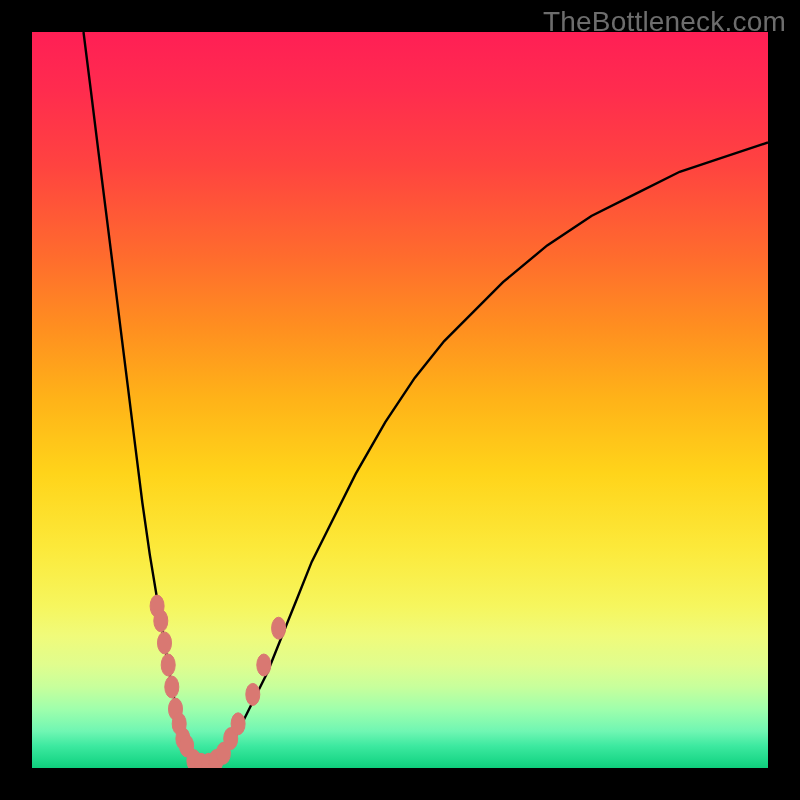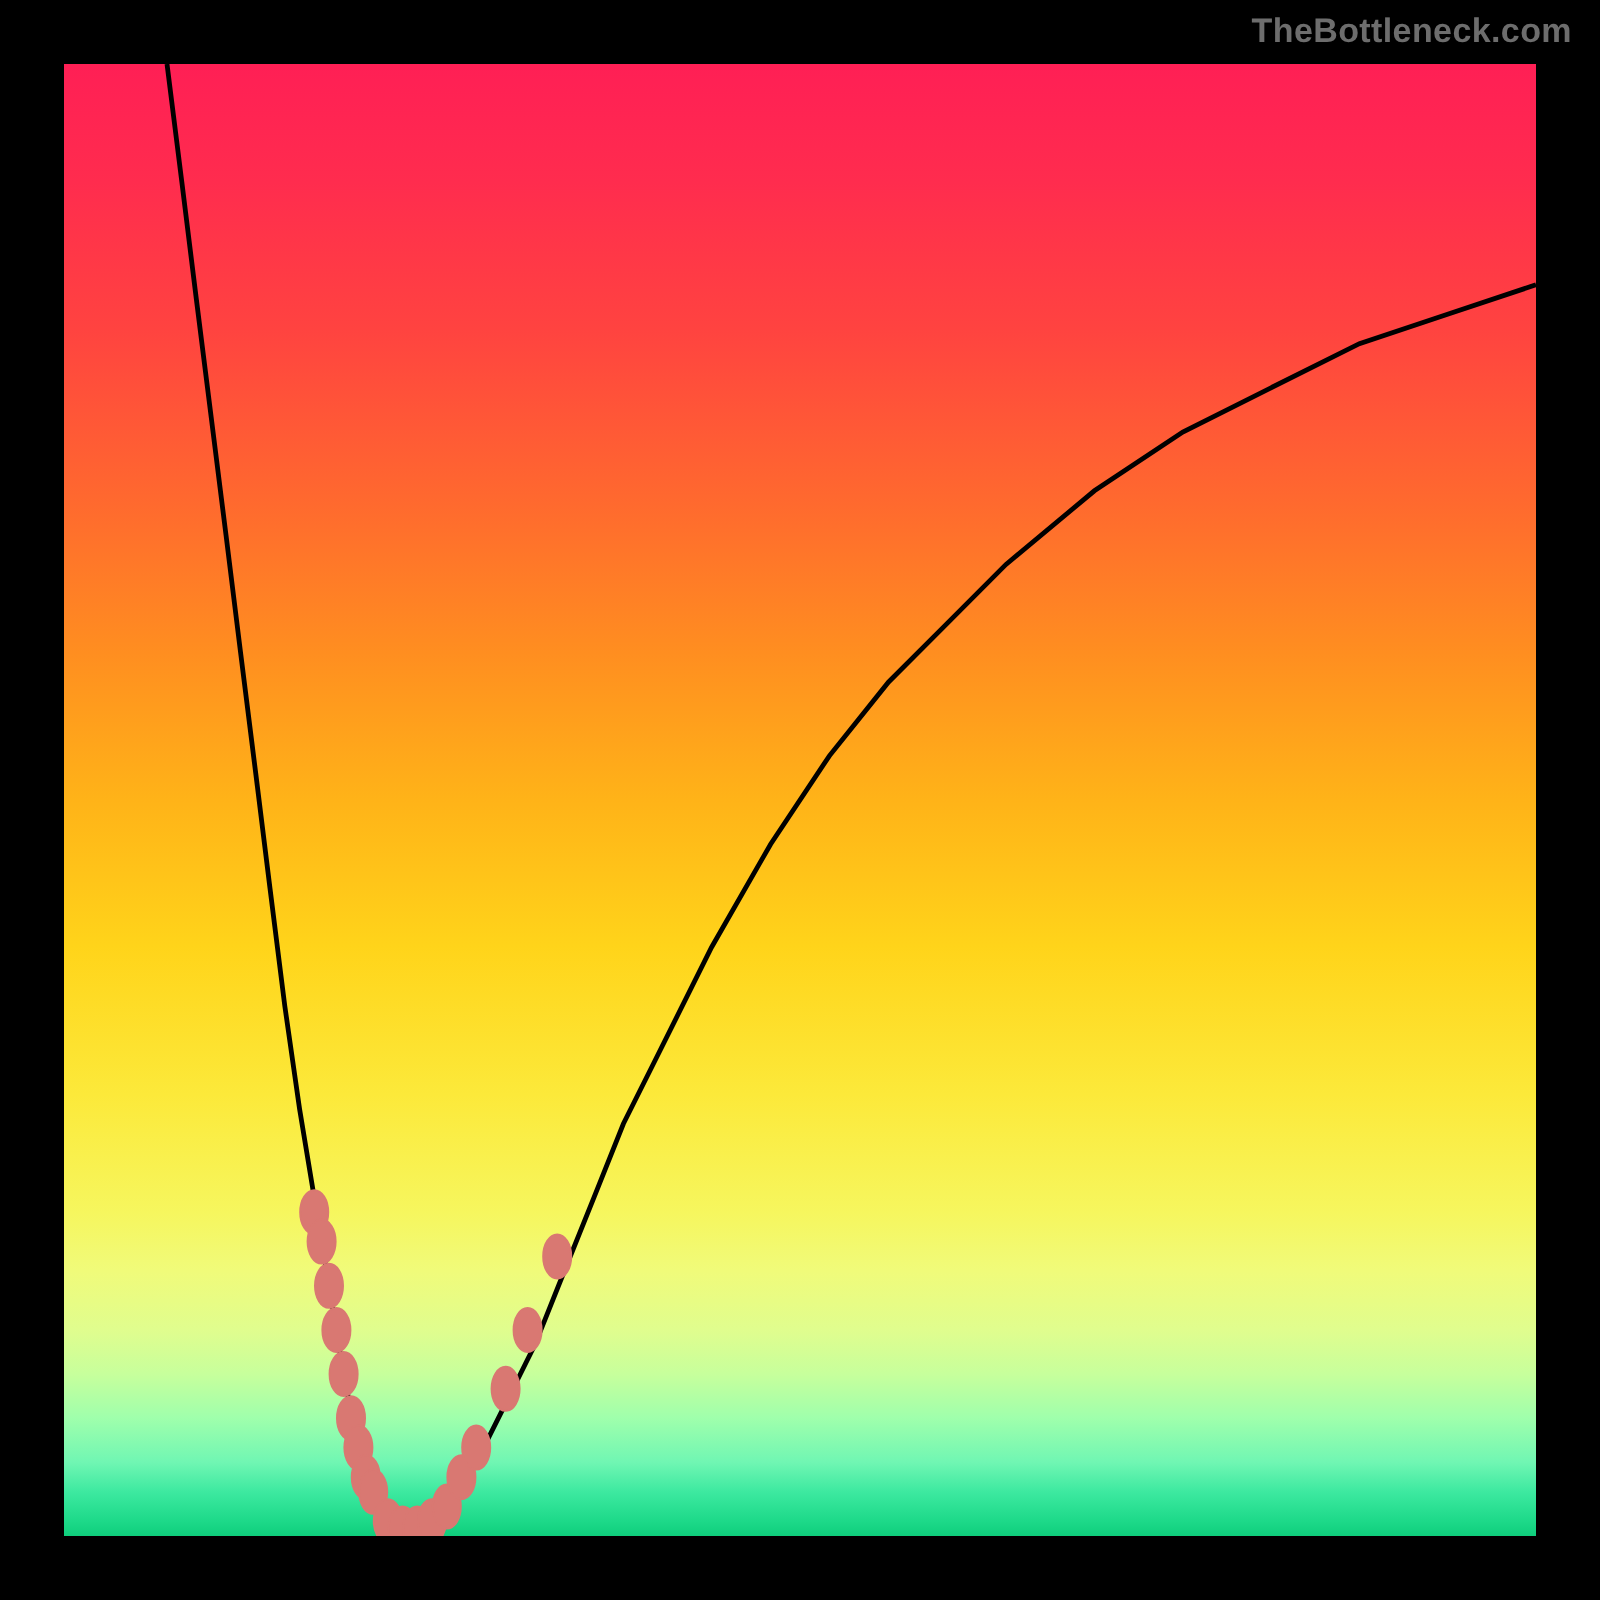--- a/index.html
+++ b/index.html
@@ -41,22 +41,22 @@
       #3de9a0 97%,
       #1dd989 99%,
       #0fce7c 100%
     );
   }
   .watermark {
     position: absolute;
     top: 6px;
     right: 14px;
     color: #6d6d6d;
-    font-size: 17px;
-    font-weight: 700;
+    font-size: 28px;
+    font-weight: 400;
     letter-spacing: 0.2px;
     user-select: none;
   }
   svg.curve {
     position: absolute;
     inset: 0;
   }
 </style>
 </head>
 <body>

